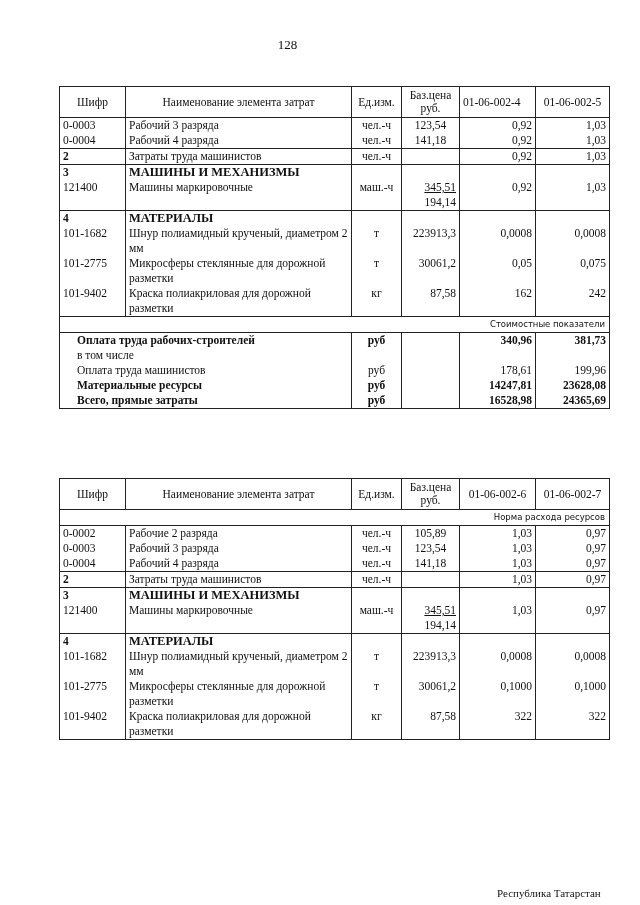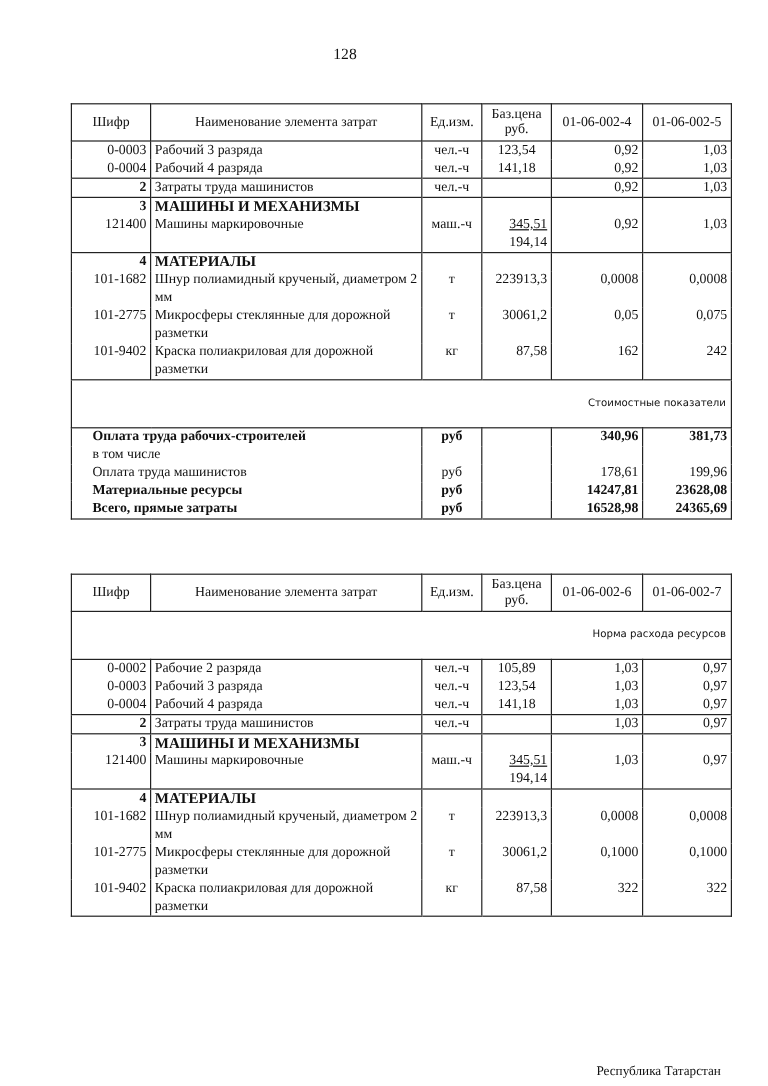--- a/index.html
+++ b/index.html
@@ -1,51 +1,51 @@
 <!DOCTYPE html>
 <html><head>
 <meta charset="utf-8">
 <style>
   html, body { margin:0; padding:0; background:#ffffff; }
   body { width:640px; height:905px; position:relative; font-family:"Liberation Serif", serif; color:#111; font-size:11.5px; }
   .page-num { position:absolute; top:37px; left:0; width:575px; text-align:center; font-size:13px; }
   .footer { position:absolute; top:866px; left:497px; font-size:11px;margin-top:21px; }
   table.rt { position:absolute; left:59px; border-collapse:collapse; table-layout:fixed; width:545px; }
   table.rt td { padding:0 3px; vertical-align:top; line-height:15px; }
-  .c1 { width:59px; text-align:right; }
+  .c1 { width:59px; text-align:left; }
   .c2 { width:219px; }
   .c3 { width:43px; text-align:center; }
   .c4 { width:51px; text-align:right; }
   .c5 { width:69px; text-align:right; }
   .c6 { width:67px; text-align:right; }
   tr.hdr td { border:1px solid #222; text-align:center; vertical-align:middle; height:30px; line-height:13px; }
   .bl { border-left:1px solid #222; }
   .br { border-right:1px solid #222; }
   .bt { border-top:1px solid #222; }
   .bb { border-bottom:1px solid #222; }
   .bold { font-weight:bold; }
   .caps { font-weight:bold; font-size:12.5px;margin-left:12px; }
   .u { text-decoration:underline; }
-  .sans-note { font-family:"DejaVu Sans", sans-serif; font-size:8.5px; text-align:right; padding:14px 4px !important; line-height:11px !important;margin-top:12px; }
+  .sans-note { font-family:"DejaVu Sans", sans-serif; font-size:8.5px; text-align:right; padding:2px 4px !important; line-height:11px !important;margin-top:12px; }
   .sum td { line-height:16px; }
   .sum .lbl { padding-left:17px; }
 </style>
 </head>
 <body>
 
 <div class="page-num">128</div>
 
 <table class="rt" style="top:86px;">
   <tbody>
       <tr class="hdr">
     <td class="c1">Шифр</td>
     <td class="c2">Наименование элемента затрат</td>
     <td class="c3">Ед.изм.</td>
     <td class="c4" style="text-align:center">Баз.цена руб.</td>
-    <td class="c5" style="text-align:center">01-06-002-4</td>
+    <td class="c5" style="text-align:left">01-06-002-4</td>
     <td class="c6" style="text-align:center">01-06-002-5</td>
   </tr>
   <tr>
     <td class="c1 bl">0-0003</td>
     <td class="bl">Рабочий 3 разряда</td>
     <td class="c3 bl">чел.-ч</td>
     <td class="c4 bl" style="text-align:center">123,54</td>
     <td class="c5 bl">0,92</td>
     <td class="c6 bl br">1,03</td>
   </tr>

